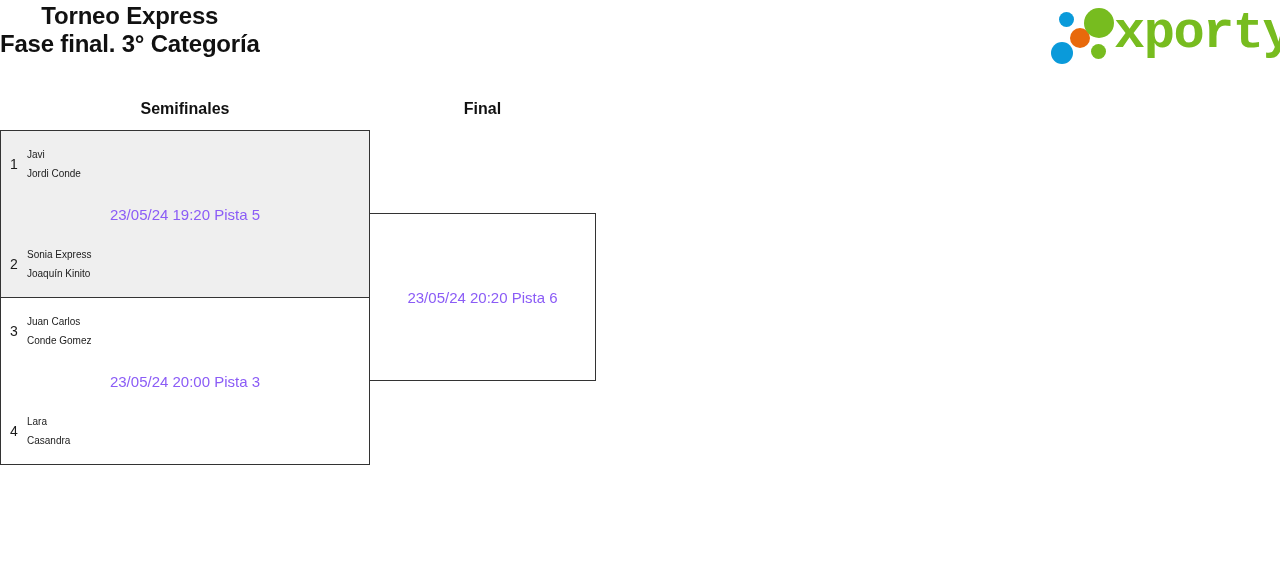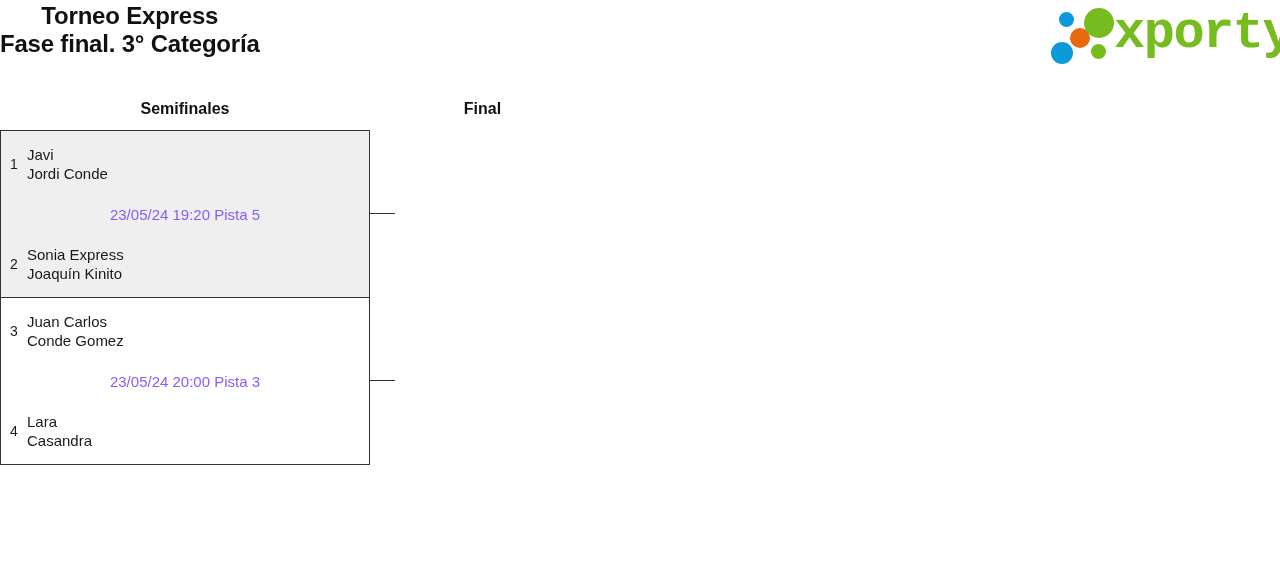--- a/index.html
+++ b/index.html
@@ -108,21 +108,21 @@
 
   .seed {
     width: 26px;
     flex: 0 0 26px;
     text-align: center;
     font-size: 14px;
     color: #1a1a1a;
     line-height: 16px;
   }
   .players {
-    font-size: 15px;
+    font-size: 10px;
     line-height: 19px;
     color: #1a1a1a;
   }
   .player { display: block; white-space: nowrap; }
 
   .match-meta {
     position: absolute;
     left: 0;
     top: 50%;
     transform: translateY(-50%);
@@ -204,14 +204,31 @@
       <span class="players">
         <span class="player">Lara</span>
         <span class="player">Casandra</span>
       </span>
     </div>
   </div>
 
   <div class="connector connector-top"></div>
   <div class="connector connector-bottom"></div>
 
+  <div class="match match-final">
+    <div class="team team-top">
+      <span class="seed"></span>
+      <span class="players">
+        <span class="player"></span>
+        <span class="player"></span>
+      </span>
+    </div>
+    <div class="match-meta">23/05/24 20:20 Pista 6</div>
+    <div class="team team-bottom">
+      <span class="seed"></span>
+      <span class="players">
+        <span class="player"></span>
+        <span class="player"></span>
+      </span>
+    </div>
+  </div>
 
 </div>
 
 </body></html>

